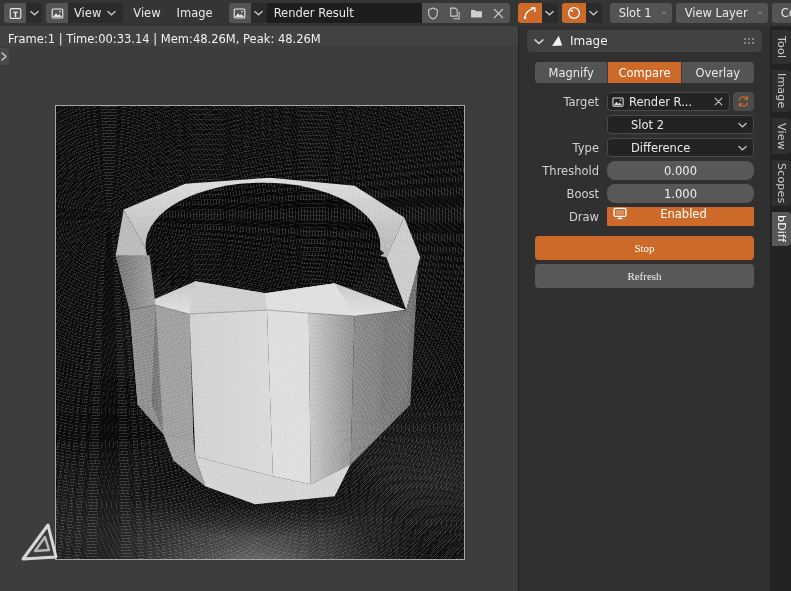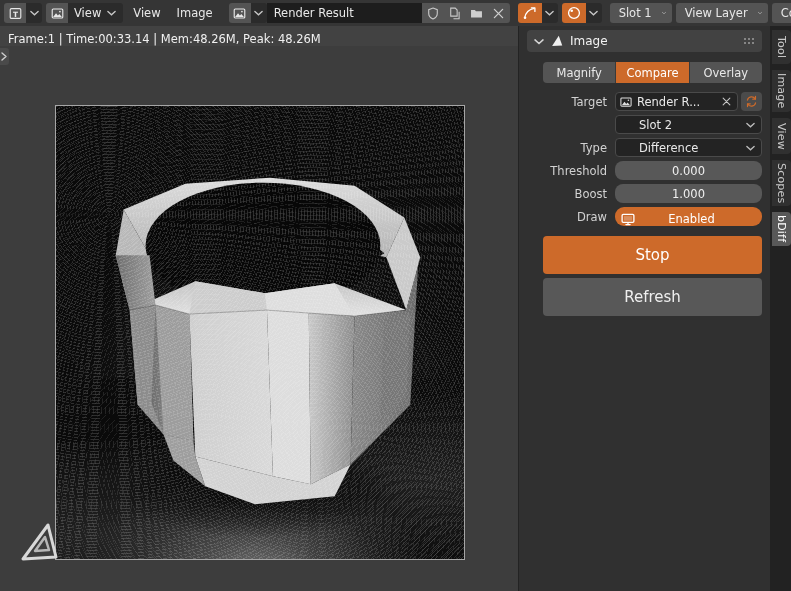--- a/index.html
+++ b/index.html
@@ -166,21 +166,21 @@
   .panel-header .title { font-size: 12px; color: #f2f2f2; }
   .grip {
     margin-left: auto;
     width: 12px; height: 9px;
     background-image: radial-gradient(circle, #8e8e8e 0.8px, transparent 1px);
     background-size: 4px 4px;
     background-position: 0 0;
     opacity: .9;
   }
 
-  .panel-body { position: absolute; left: 8px; top: 30px; width: 251px; }
+  .panel-body { position: absolute; left: 0; top: 30px; width: 251px; }
 
   
   .segment {
     margin: 6px 16px 0 16px;
     height: 21px;
     display: flex;
     border-radius: 4px;
     overflow: hidden;
     background: #545454;
   }
@@ -236,34 +236,35 @@
   .numfield {
     flex: 1; height: 19px;
     background: #585858;
     border-radius: 8px;
     display: flex; align-items: center; justify-content: center;
     font-size: 11.5px; color: #f0f0f0;
   }
   .toggle-on {
     flex: 1; height: 19px;
     background: #cd6a2a;
-    border-radius: 9px;
-    display: flex; align-items: flex-end;
+    border-radius: 1px;
+    display: flex; align-items: flex-start;
     position: relative;
     font-size: 11.5px; color: #ffffff;
   }
   .toggle-on .ticon { position: absolute; left: 6px; display:flex; align-items:center; }
   .toggle-on .tlabel { flex: 1; text-align: center; padding-left: 6px; }
 
   .bigbtn {
     margin: 10px 16px 0 16px;
-    height: 38px;
+    height: 24px;
     border-radius: 4px;
     display: flex; align-items: center; justify-content: center;
-    font-size: 15px;
+    font-size: 11px;
+    font-family: Liberation Serif, serif;
   }
   .bigbtn.stop { background: #cd6a2a; color: #fff; }
   .bigbtn.refresh { background: #585858; color: #efefef; margin-top: 4px; }
 
   
   .vtabs {
     position: absolute; left: 770px; top: 26px; width: 21px; height: 565px;
     background: #222222;
   }
   .vtab {

